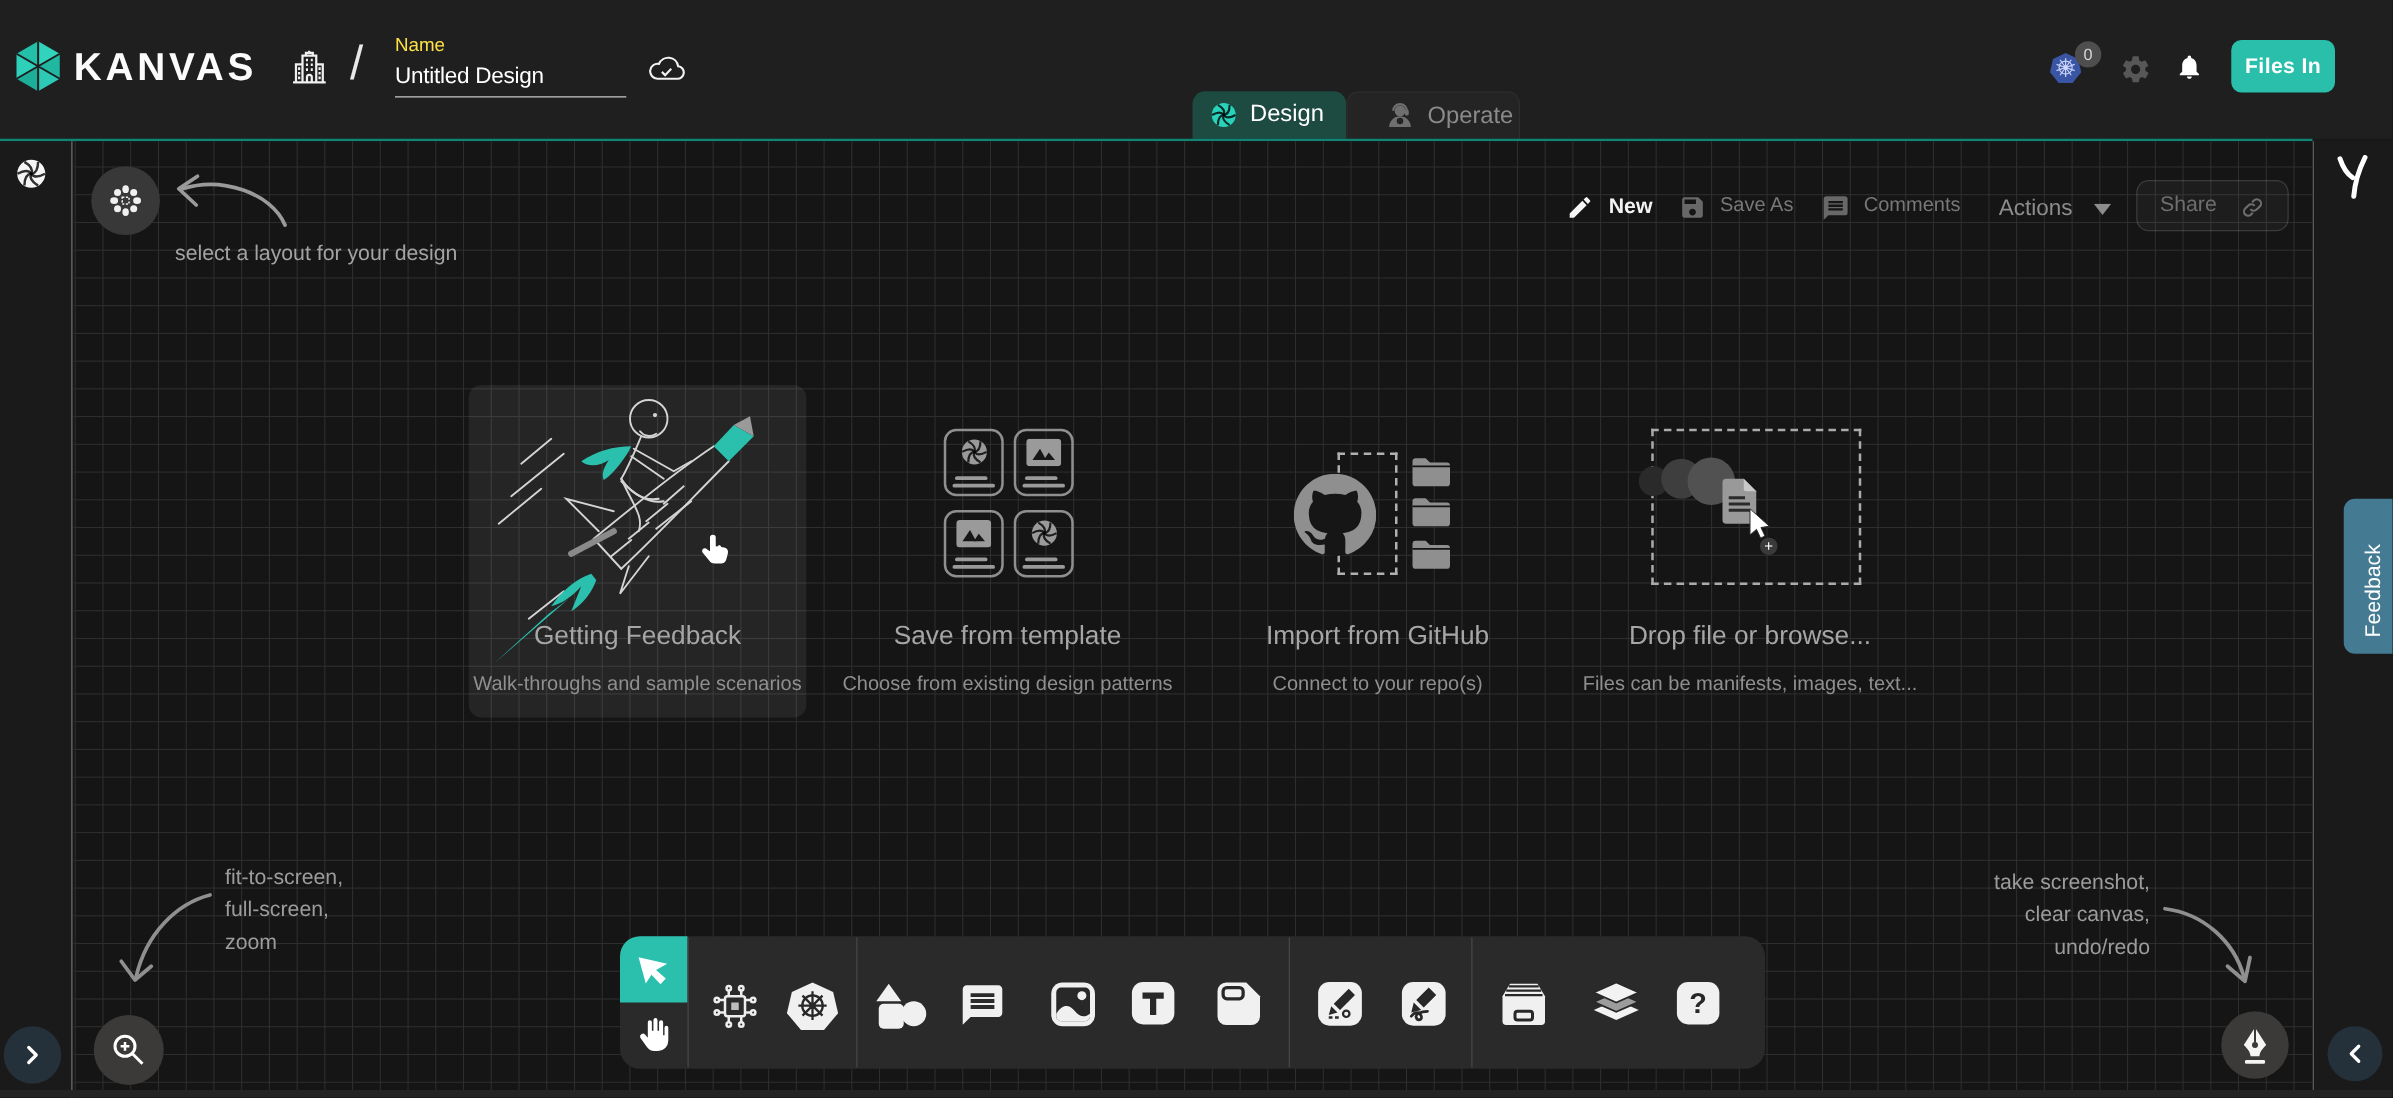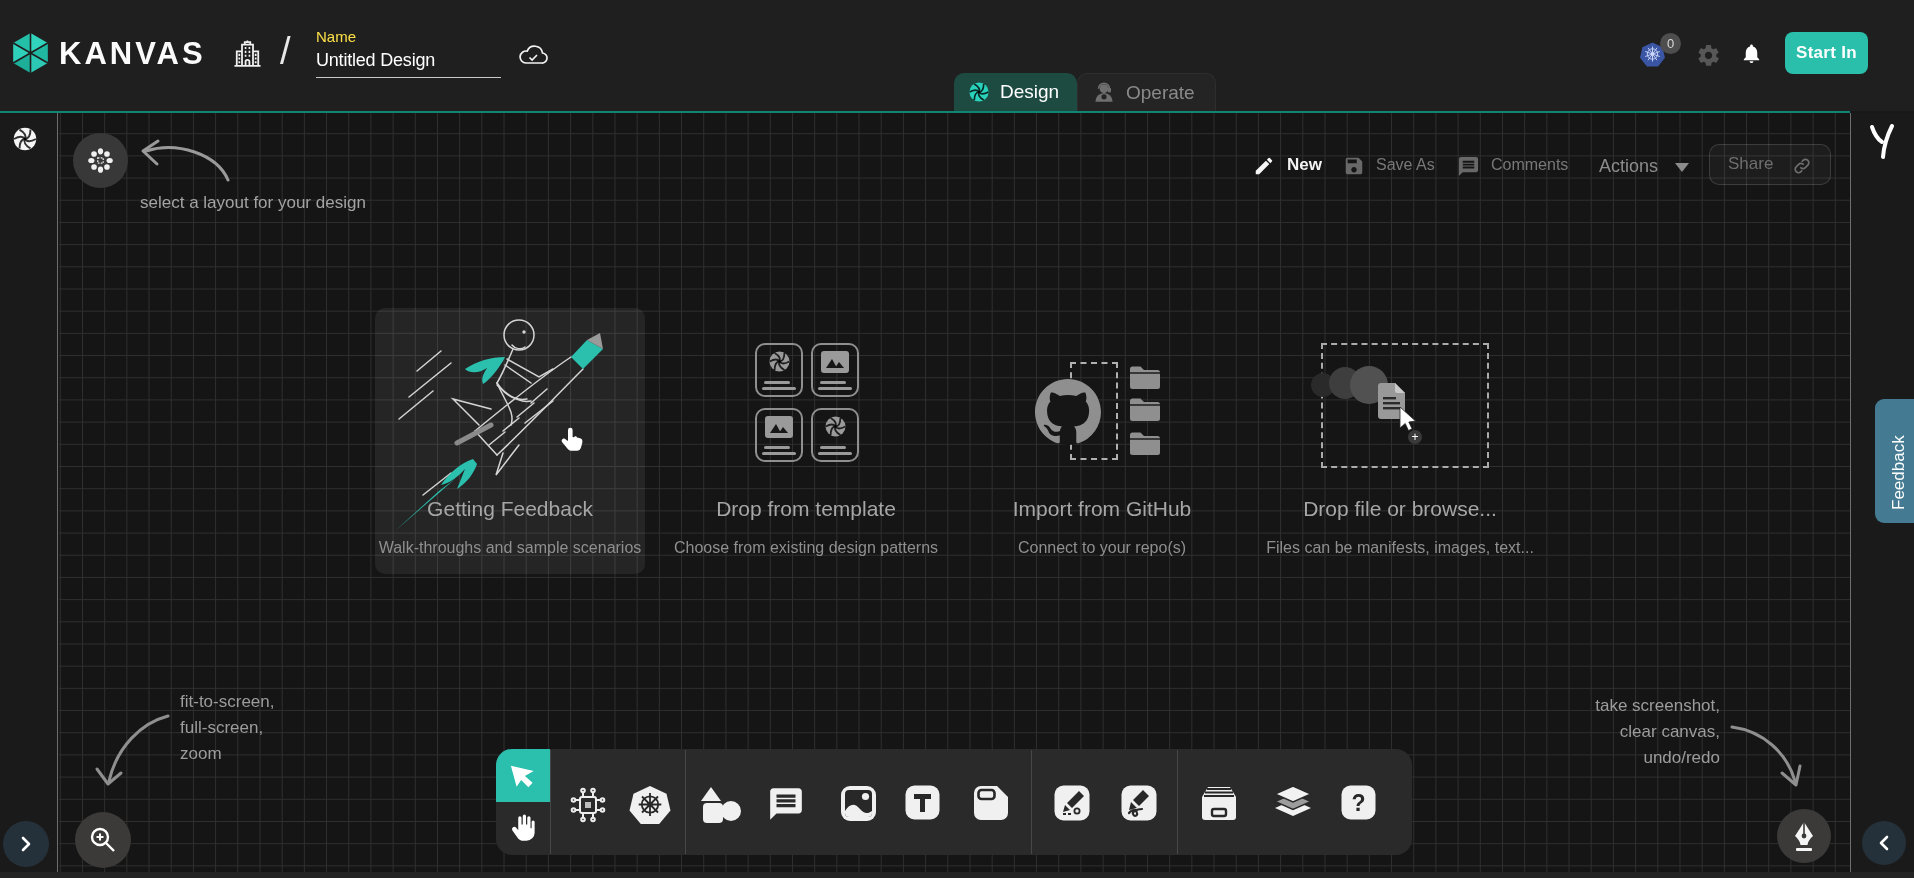--- a/index.html
+++ b/index.html
@@ -17,21 +17,21 @@
   #bldg { position:absolute; left:231px; top:37px; }
   #slash { position:absolute; left:280px; top:30px; font-size:38px; font-weight:300; color:#e8e8e8; }
   #namelbl { position:absolute; left:316px; top:28px; font-size:15px; color:#fde047; }
   #nameval { position:absolute; left:316px; top:50px; font-size:18px; color:#ffffff; letter-spacing:-0.2px;}
   #nameline { position:absolute; left:316px; top:77px; width:185px; height:1px; background:#c9c9c9; }
   #cloud { position:absolute; left:518px; top:42px; }
 
   .tab { position:absolute; top:73px; height:38px; border-radius:10px 10px 0 0;
     display:flex; align-items:center; }
   #tab-design { left:954px; width:123px; background:#1d4a41; }
-  #tab-operate { left:1077px; width:139px; background:#242424; border:1px solid #2e2e2e; border-bottom:none; }
+  #tab-operate { left:1077px; width:139px; background:#242424; border:1px solid #2e2e2e; border-bottom:none;padding-left:16px; }
   #tab-design .lbl { color:#ffffff; font-size:19px; margin-left:9px; }
   #tab-operate .lbl { color:#8a8a8a; font-size:19px; margin-left:9px; }
   .tab svg { margin-left:13px; }
 
   #k8sbtn { position:absolute; left:1640px; top:42px; }
   #badge { position:absolute; left:1660px; top:33px; width:21px; height:21px; border-radius:50%;
     background:#4e4e4e; color:#d8d8d8; font-size:13px; text-align:center; line-height:21px; }
   #gear { position:absolute; left:1696px; top:43px; }
   #bell { position:absolute; left:1740px; top:42px; }
   #signin { position:absolute; left:1785px; top:32px; width:83px; height:42px; border-radius:8px;
@@ -148,21 +148,21 @@
       </g>
       <circle cx="12.5" cy="12" r="1.6" fill="#cfd8ff"></circle>
     </svg>
     <div id="badge">0</div>
     <svg id="gear" width="25" height="25" viewBox="0 0 24 24" fill="#575757">
       <path d="M19.4,13c0-0.3,0.1-0.6,0.1-1s0-0.7-0.1-1l2.1-1.6c0.2-0.2,0.2-0.4,0.1-0.6l-2-3.5C19.5,5.1,19.3,5,19,5.1l-2.5,1 c-0.5-0.4-1.1-0.7-1.7-1l-0.4-2.6C14.4,2.2,14.2,2,14,2h-4C9.8,2,9.6,2.2,9.6,2.4L9.2,5.1c-0.6,0.2-1.2,0.6-1.7,1l-2.5-1 C4.7,5,4.5,5.1,4.4,5.3l-2,3.5C2.3,9,2.3,9.2,2.5,9.4L4.6,11c0,0.3-0.1,0.6-0.1,1s0,0.7,0.1,1l-2.1,1.6c-0.2,0.2-0.2,0.4-0.1,0.6 l2,3.5C4.5,18.9,4.7,19,5,18.9l2.5-1c0.5,0.4,1.1,0.7,1.7,1l0.4,2.6c0,0.3,0.2,0.4,0.5,0.4h4c0.2,0,0.4-0.2,0.5-0.4l0.4-2.6 c0.6-0.2,1.2-0.6,1.7-1l2.5,1c0.2,0.1,0.5,0,0.6-0.2l2-3.5c0.1-0.2,0.1-0.5-0.1-0.6L19.4,13z M12,15.5c-1.9,0-3.5-1.6-3.5-3.5 s1.6-3.5,3.5-3.5s3.5,1.6,3.5,3.5S13.9,15.5,12,15.5z"></path>
     </svg>
     <svg id="bell" width="23" height="23" viewBox="0 0 24 24" fill="#ffffff">
       <path d="M12 22c1.1 0 2-.9 2-2h-4c0 1.1.9 2 2 2zm6-6v-5c0-3.07-1.63-5.64-4.5-6.32V4c0-.83-.67-1.5-1.5-1.5s-1.5.67-1.5 1.5v.68C7.64 5.36 6 7.92 6 11v5l-2 2v1h16v-1l-2-2z"></path>
     </svg>
-    <div id="signin">Start In</div>
+    <div id="signin">Files In</div>
   </div>
   <div id="tealline"></div>
   <div id="leftrail">
     <svg style="position:absolute;left:11px;top:12px;" width="28" height="28" viewBox="0 0 24 24" fill="#f5f5f5">
         <use href="#swirl24"></use>
       </svg>
     <div class="fab" style="left:3px;top:708px;width:46px;height:46px;background:#25313a;">
       <svg width="16" height="16" viewBox="0 0 16 16" fill="none" stroke="#ffffff" stroke-width="2.6" stroke-linecap="round" stroke-linejoin="round">
         <polyline points="5,2 11,8 5,14"></polyline>
       </svg>
@@ -315,21 +315,21 @@
       <rect x="7" y="20" width="17" height="2.4" fill="#2b2b2b"></rect>
       <rect x="7" y="25" width="17" height="2.4" fill="#2b2b2b"></rect>
     </svg>
     <svg style="position:absolute;left:1339px;top:294px;" width="22" height="26" viewBox="0 0 22 26">
       <polygon points="2,0 2,21 7.2,16.5 10.5,23.5 14,21.8 10.8,15 17.5,14" fill="#ffffff" stroke="#2a2a2a" stroke-width="0.8"></polygon>
     </svg>
     <div style="position:absolute;left:1349px;top:317px;width:14px;height:14px;border-radius:50%;background:#3a3a3a;color:#fff;font-size:12px;line-height:14px;text-align:center;">+</div>
 
     <div class="cardtitle" style="left:451px;top:384px;">Getting Feedback</div>
     <div class="cardsub" style="left:451px;top:426px;">Walk-throughs and sample scenarios</div>
-    <div class="cardtitle" style="left:747px;top:384px;">Drop from template</div>
+    <div class="cardtitle" style="left:747px;top:384px;">Save from template</div>
     <div class="cardsub" style="left:747px;top:426px;">Choose from existing design patterns</div>
     <div class="cardtitle" style="left:1043px;top:384px;">Import from GitHub</div>
     <div class="cardsub" style="left:1043px;top:426px;">Connect to your repo(s)</div>
     <div class="cardtitle" style="left:1341px;top:384px;">Drop file or browse...</div>
     <div class="cardsub" style="left:1341px;top:426px;">Files can be manifests, images, text...</div>
 
     <div class="anno" style="position:absolute;left:121px;top:576px;">fit-to-screen,<br>full-screen,<br>zoom</div>
     <svg style="position:absolute;left:30px;top:592px;" width="90" height="95" viewBox="0 0 90 95" fill="none" stroke="#8f8f8f" stroke-width="3" stroke-linecap="round">
       <path d="M79 11 C 52 18, 28 42, 20 76"></path>
       <polyline points="8,64 19,79 32,68" stroke-linejoin="round"></polyline>

